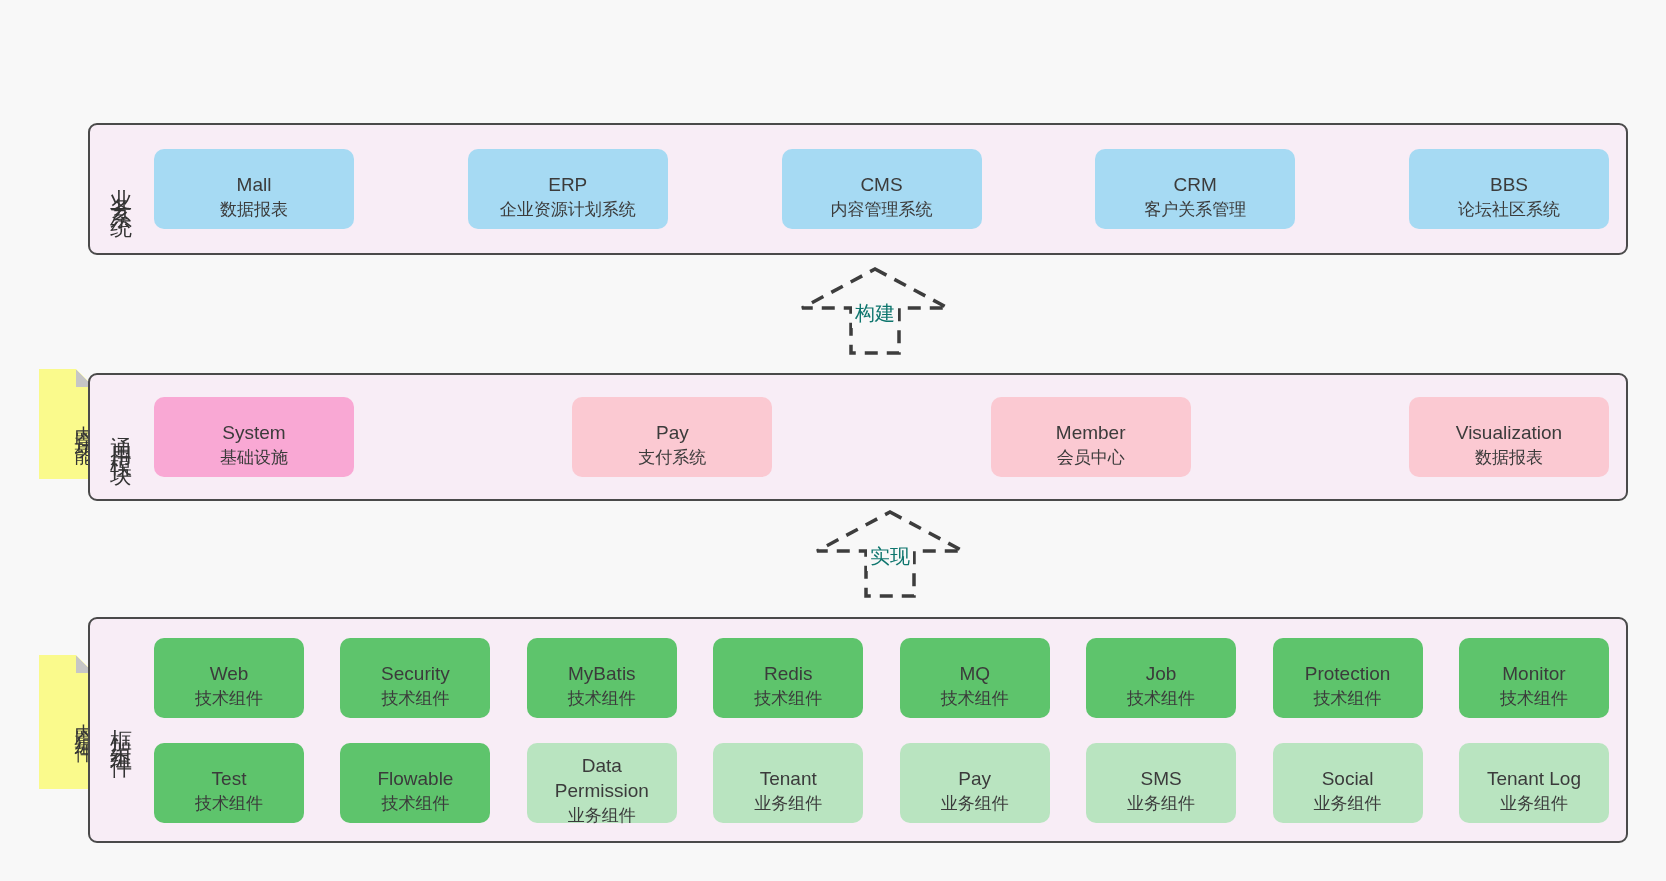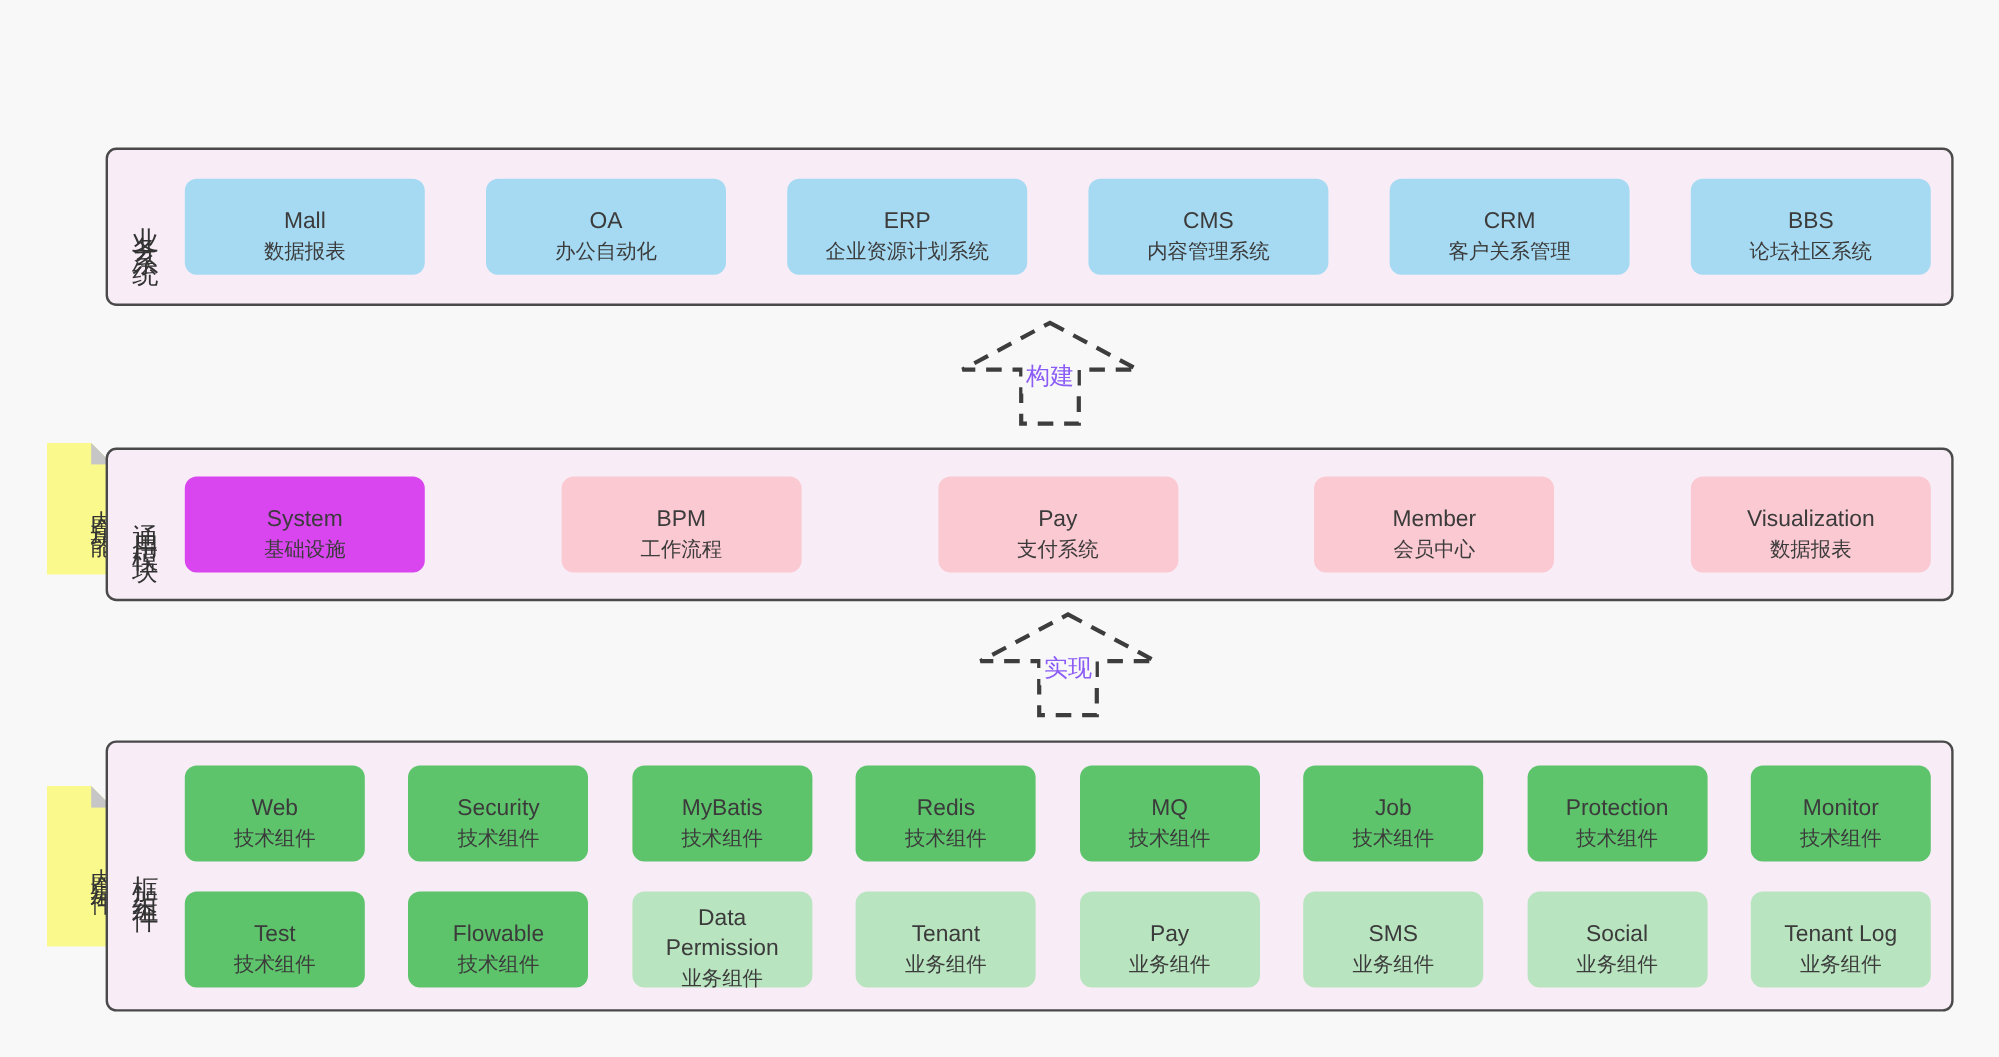--- a/index.html
+++ b/index.html
@@ -23,21 +23,21 @@
 
   
   .box{height:80px;border-radius:10px;display:flex;flex-direction:column;justify-content:center;
        align-items:center;text-align:center;box-sizing:border-box;}
   .box-w{width:200px;}
   .box-n{width:150px;}
   .box-title{font-size:19px;line-height:25px;color:#3b3b3b;margin-top:16px;}
   .box-n .box-title{max-width:124px;}
   .box-sub{font-size:17px;line-height:25px;color:#3b3b3b;}
   .blue{background:#a6daf3;}
-  .red{background:#d946ef;}
+  .red{background:#f9a8d4;}
   .pink{background:#fbc9d2;}
   .green{background:#5ec46c;}
   .lgreen{background:#b9e4c0;}
 
   
   .sticky{position:absolute;left:39px;width:55px;background:#fafa8c;z-index:1;
           clip-path:polygon(0 0,calc(100% - 18px) 0,100% 18px,100% 100%,0 100%);
           display:flex;align-items:center;justify-content:flex-start;}
   .sticky-1{top:369px;height:110px;}
   .sticky-2{top:655px;height:134px;}
@@ -45,37 +45,33 @@
           background:linear-gradient(to bottom left,rgba(0,0,0,0) 0 50%,#c6c6c6 50% 100%);}
   .sticky-text{width:100%;text-align:center;font-size:19px;color:#333;writing-mode:vertical-rl;
           text-orientation:upright;letter-spacing:7px;line-height:1;margin:0 auto;}
 
   
   .arrow{position:absolute;width:160px;height:90px;z-index:3;}
   .arrow-1{left:795px;top:266px;}
   .arrow-2{left:810px;top:509px;}
   .arrow svg{display:block;}
   .arrow-label{position:absolute;left:50%;top:33px;transform:translateX(-50%);
-          background:#f8f8f8;padding:1px 3px;font-size:20px;color:#8b5cf6;white-space:nowrap;}
+          background:#f8f8f8;padding:1px 3px;font-size:20px;color:#0f766e;white-space:nowrap;}
 </style>
 </head>
 <body>
 
 <div class="canvas">
 
   <div class="band band-business">
     <div class="band-label">业务系统</div>
     <div class="band-boxes">
       <div class="box box-w blue">
         <div class="box-title">Mall</div>
         <div class="box-sub">数据报表</div>
-      </div>
-      <div class="box box-w blue">
-        <div class="box-title">OA</div>
-        <div class="box-sub">办公自动化</div>
       </div>
       <div class="box box-w blue">
         <div class="box-title">ERP</div>
         <div class="box-sub">企业资源计划系统</div>
       </div>
       <div class="box box-w blue">
         <div class="box-title">CMS</div>
         <div class="box-sub">内容管理系统</div>
       </div>
       <div class="box box-w blue">
@@ -101,24 +97,20 @@
   </div>
 
   <div class="band band-modules">
     <div class="band-label">通用模块</div>
     <div class="band-boxes">
       <div class="box box-w red">
         <div class="box-title">System</div>
         <div class="box-sub">基础设施</div>
       </div>
       <div class="box box-w pink">
-        <div class="box-title">BPM</div>
-        <div class="box-sub">工作流程</div>
-      </div>
-      <div class="box box-w pink">
         <div class="box-title">Pay</div>
         <div class="box-sub">支付系统</div>
       </div>
       <div class="box box-w pink">
         <div class="box-title">Member</div>
         <div class="box-sub">会员中心</div>
       </div>
       <div class="box box-w pink">
         <div class="box-title">Visualization</div>
         <div class="box-sub">数据报表</div>

